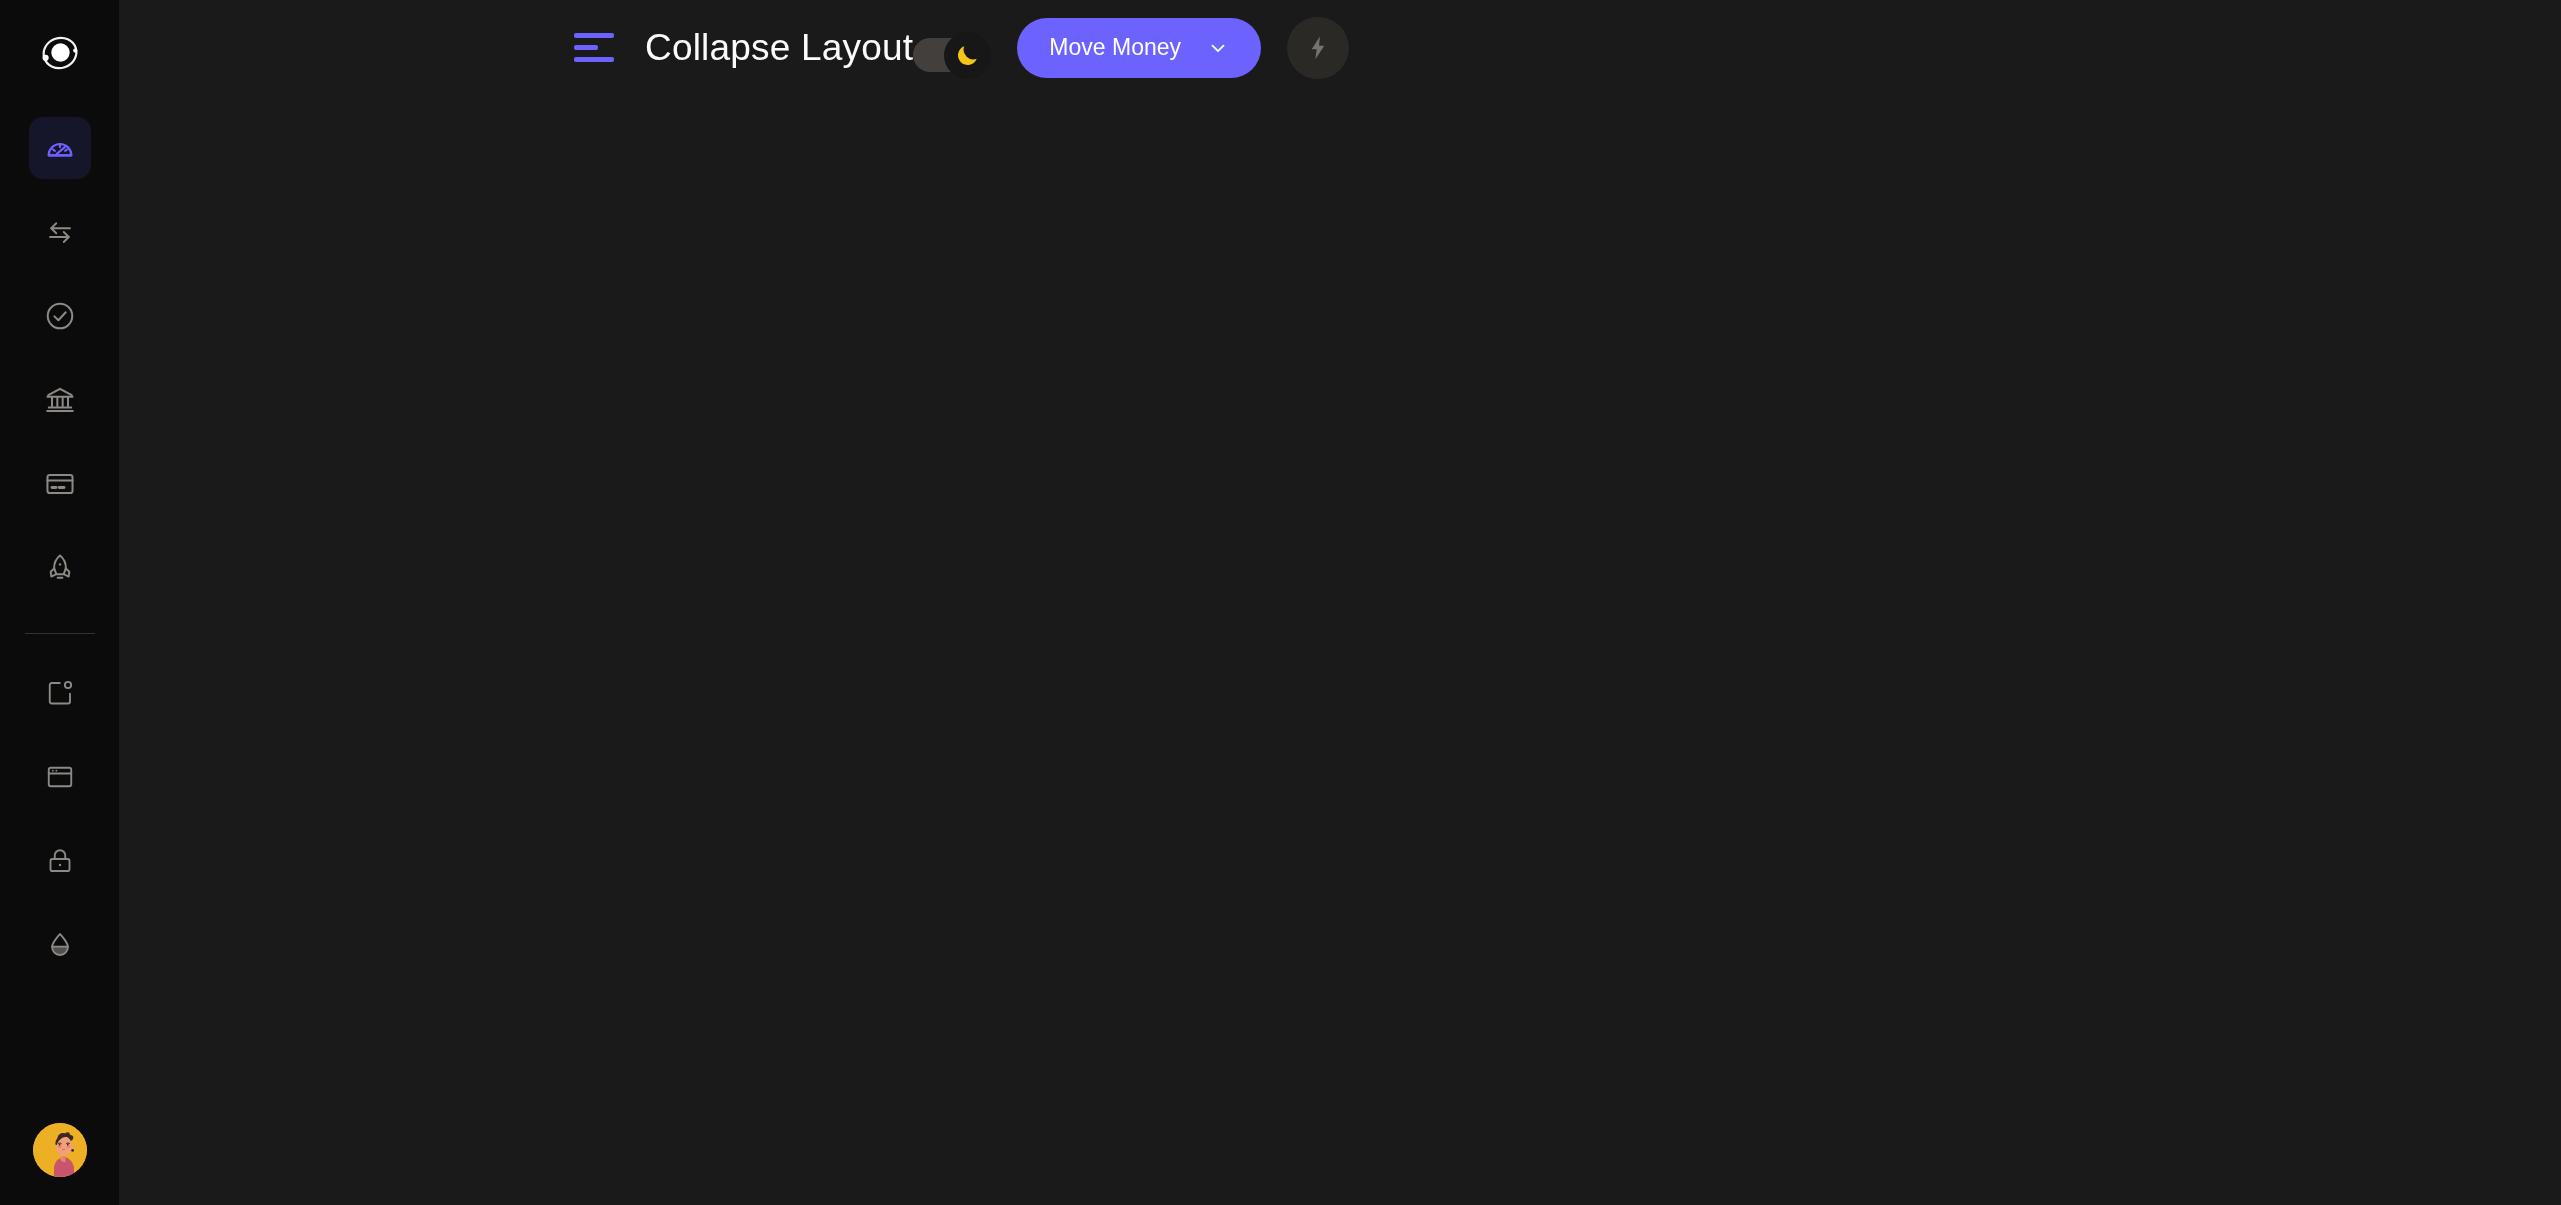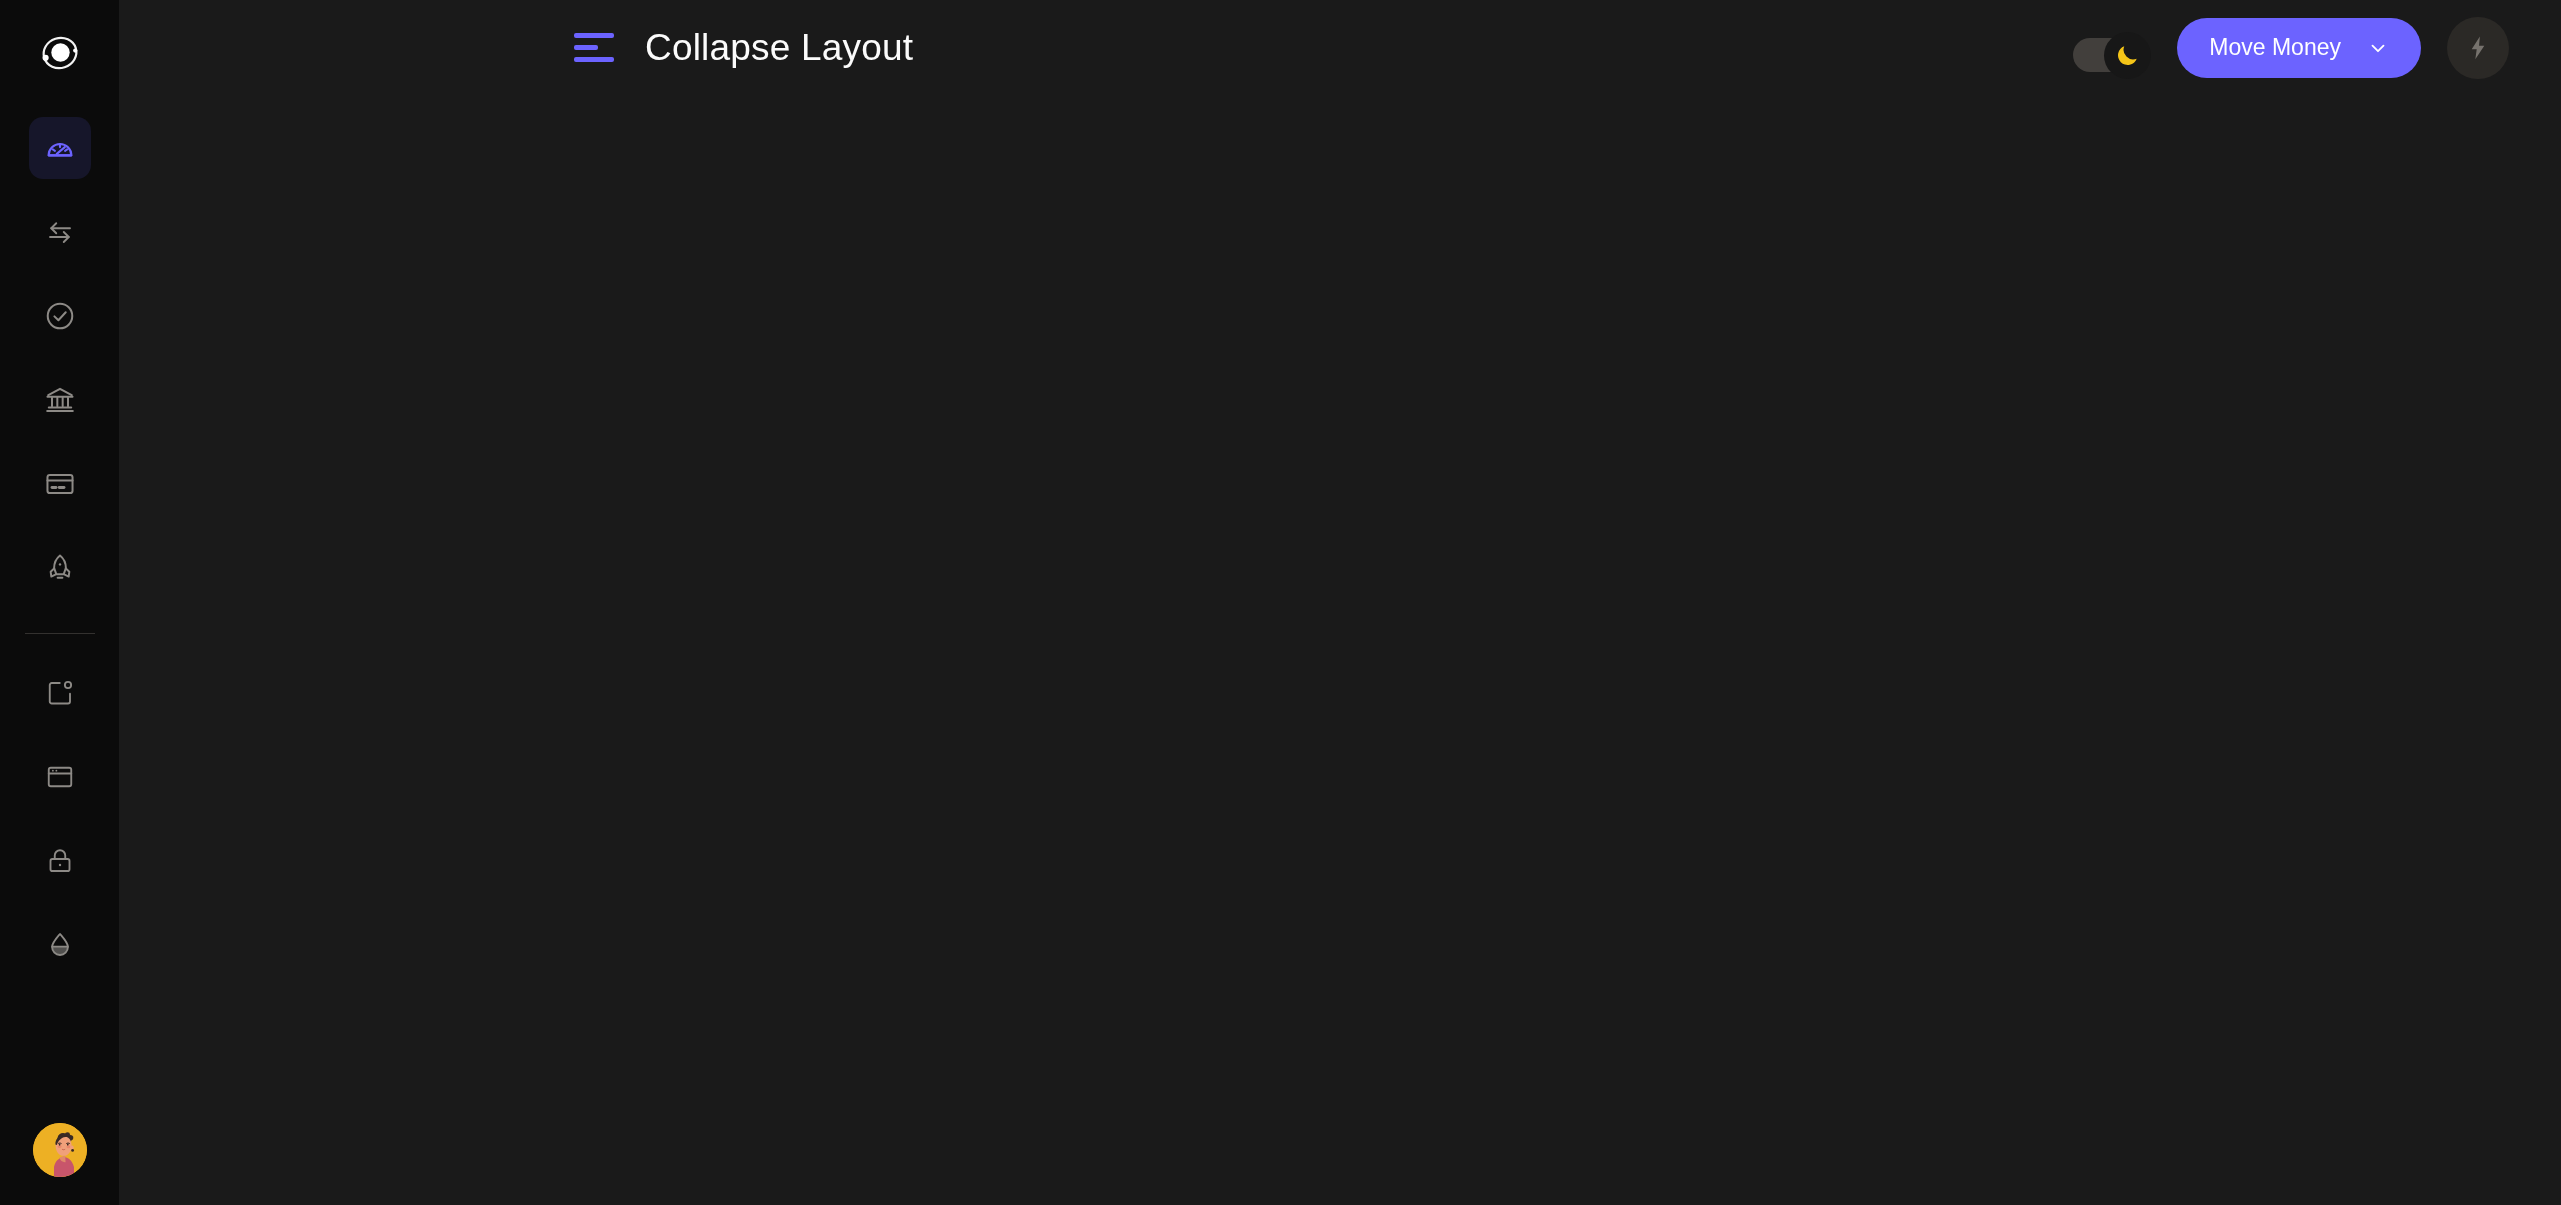--- a/index.html
+++ b/index.html
@@ -83,21 +83,21 @@
     overflow: hidden;
     background: #edb024;
   }
 
   
   .main {
     flex: 1;
     height: 1205px;
     background: #1a1a1a;
     display: flex;
-    flex-direction: column;
+    flex-direction: row;
     position: relative;
   }
 
   .topbar {
     height: 95px;
     flex: 0 0 95px;
     display: flex;
     align-items: center;
     padding: 0 36px 0 0;
     position: relative;

